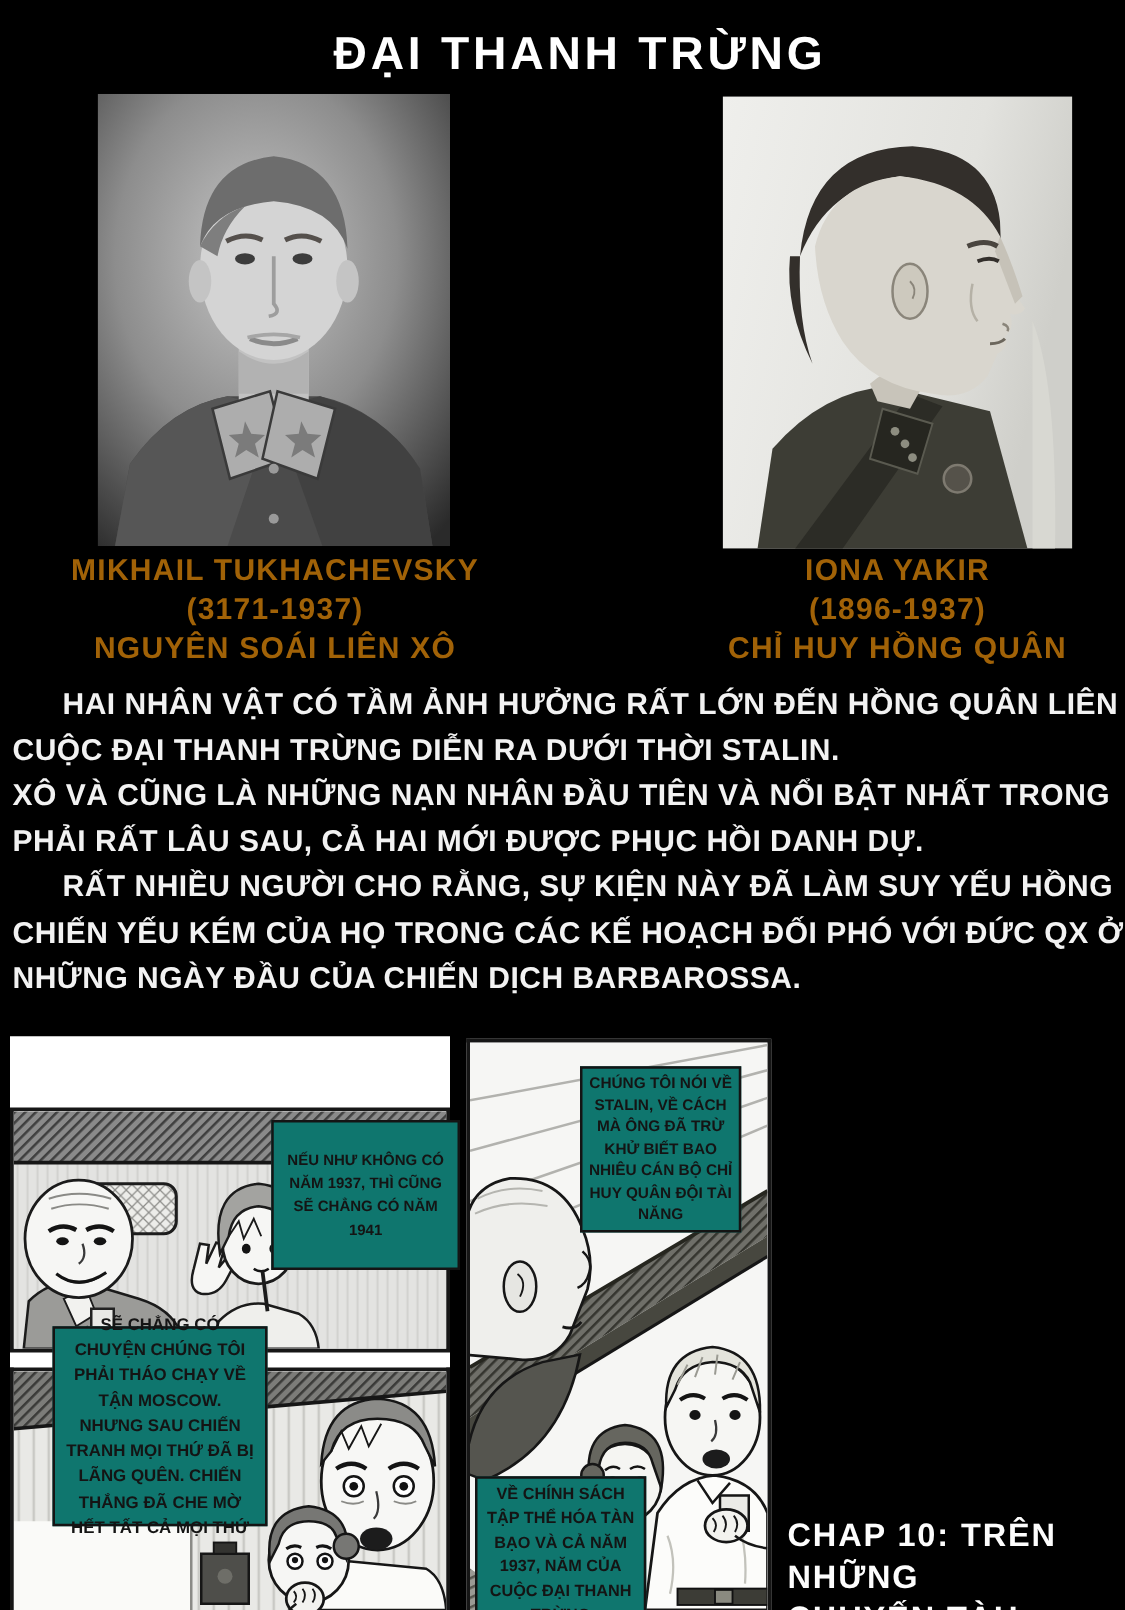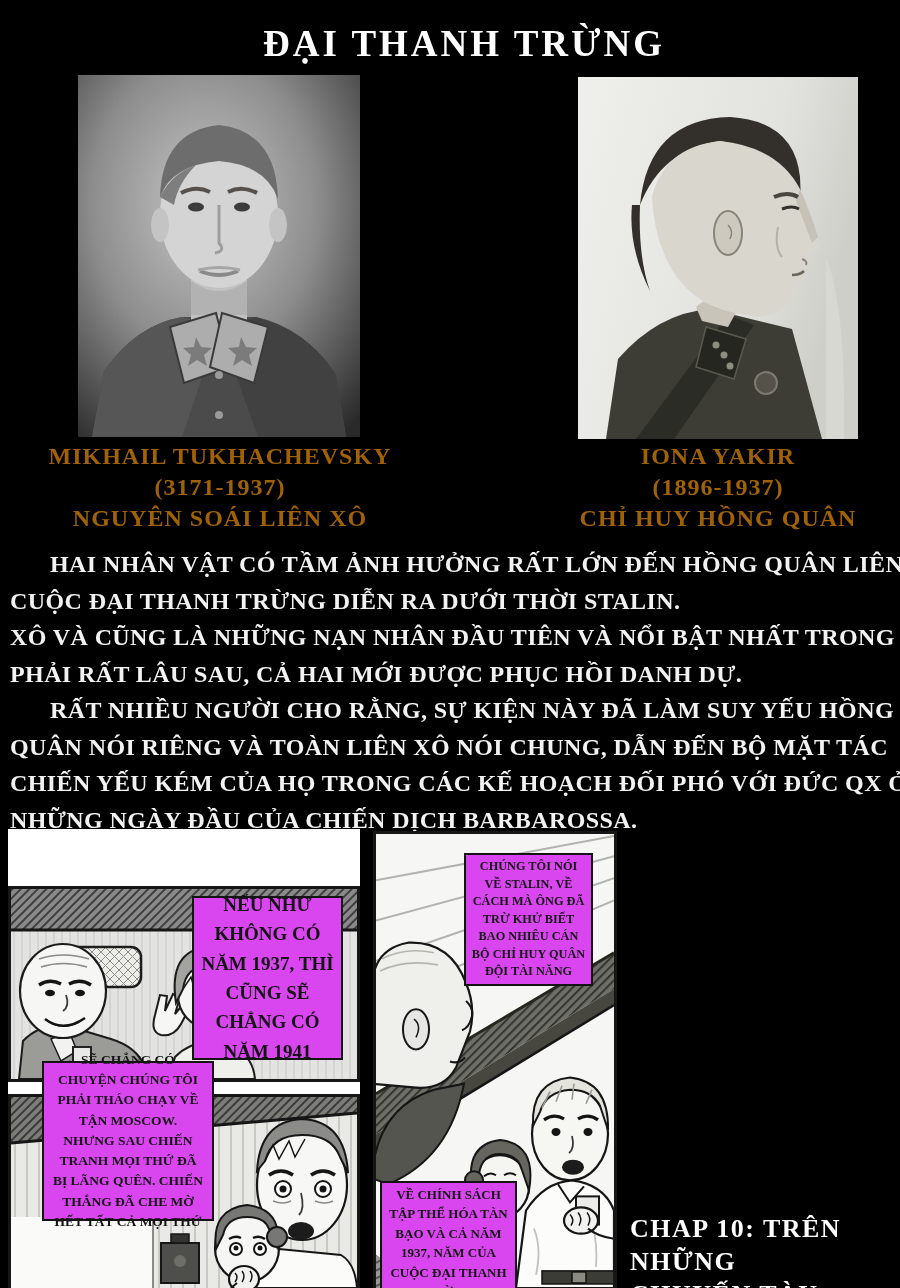--- a/index.html
+++ b/index.html
@@ -1,40 +1,40 @@
 <!DOCTYPE html>
 <html><head>
 <meta charset="utf-8">
 <style>
   html,body{margin:0;padding:0;background:#000;}
   .page{position:relative;width:900px;height:1288px;background:#000;overflow:hidden;
-        font-family:Liberation Serif, serif;}
+        font-family:Liberation Sans, sans-serif;}
   .page-title{position:absolute;top:22px;left:14px;width:900px;text-align:center;
         color:#ffffff;font-size:37px;font-weight:900;letter-spacing:3px;}
   .portrait{position:absolute;overflow:hidden;}
   .portrait svg{display:block;width:100%;height:100%;}
   .portrait-left{left:78px;top:75px;width:282px;height:362px;}
   .portrait-right{left:578px;top:77px;width:280px;height:362px;}
   .caption{position:absolute;text-align:center;color:#a16207;font-weight:800;
         font-size:24px;line-height:31px;letter-spacing:1px;}
   .caption-left{left:40px;top:441px;width:360px;}
   .caption-right{left:540px;top:441px;width:356px;}
   .body-text{position:absolute;left:10px;top:546px;width:886px;color:#f2f2f2;
         font-weight:700;font-size:24px;line-height:36.5px;letter-spacing:0.4px;white-space:nowrap;}
   .body-line.indent{padding-left:40px;}
   .underlay-left{position:absolute;left:8px;top:829px;width:352px;height:459px;background:#ffffff;}
   .panel{position:absolute;background:#ffffff;border:3px solid #161616;box-sizing:border-box;overflow:hidden;}
   .panel svg{display:block;width:100%;height:100%;}
   .panel-a{left:8px;top:886px;width:352px;height:196px;}
   .panel-b{left:8px;top:1094px;width:352px;height:194px;border-bottom:none;}
   .panel-c{left:373px;top:831px;width:244px;height:457px;border-bottom:none;}
-  .bubble{position:absolute;background:#d946ef;border:2.5px solid #141414;color:#141414;
+  .bubble{position:absolute;background:#0f766e;border:2.5px solid #141414;color:#141414;
         font-weight:700;display:flex;align-items:center;justify-content:flex-start;
         text-align:center;box-sizing:border-box;z-index:5;}
-  .bubble-1{left:192px;top:896px;width:151px;height:164px;font-size:19px;line-height:1.55;padding:6px;}
+  .bubble-1{left:217px;top:896px;width:151px;height:120px;font-size:12px;line-height:1.55;padding:6px;}
   .bubble-2{left:464px;top:853px;width:129px;height:133px;font-size:12.3px;line-height:1.42;padding:5px;}
   .bubble-3{left:42px;top:1061px;width:172px;height:160px;font-size:13.5px;line-height:1.5;padding:8px;}
   .bubble-4{left:380px;top:1149px;width:137px;height:124px;font-size:13px;line-height:1.5;padding:6px;margin-top:32px;}
   .chapter{position:absolute;left:630px;top:1212px;color:#fdfdfd;font-size:26px;
         font-weight:800;line-height:33px;letter-spacing:1.5px;}
 </style>
 </head>
 <body>
 
 <div class="page">
@@ -121,21 +121,20 @@
     <div>(1896-1937)</div>
     <div>CHỈ HUY HỒNG QUÂN</div>
   </div>
 
   <div class="body-text">
     <div class="body-line indent">HAI NHÂN VẬT CÓ TẦM ẢNH HƯỞNG RẤT LỚN ĐẾN HỒNG QUÂN LIÊN</div>
     <div class="body-line">CUỘC ĐẠI THANH TRỪNG DIỄN RA DƯỚI THỜI STALIN.</div>
     <div class="body-line">XÔ VÀ CŨNG LÀ NHỮNG NẠN NHÂN ĐẦU TIÊN VÀ NỔI BẬT NHẤT TRONG</div>
     <div class="body-line">PHẢI RẤT LÂU SAU, CẢ HAI MỚI ĐƯỢC PHỤC HỒI DANH DỰ.</div>
     <div class="body-line indent">RẤT NHIỀU NGƯỜI CHO RẰNG, SỰ KIỆN NÀY ĐÃ LÀM SUY YẾU HỒNG</div>
-    <div class="body-line">QUÂN NÓI RIÊNG VÀ TOÀN LIÊN XÔ NÓI CHUNG, DẪN ĐẾN BỘ MẶT TÁC</div>
     <div class="body-line">CHIẾN YẾU KÉM CỦA HỌ TRONG CÁC KẾ HOẠCH ĐỐI PHÓ VỚI ĐỨC QX Ở</div>
     <div class="body-line">NHỮNG NGÀY ĐẦU CỦA CHIẾN DỊCH BARBAROSSA.</div>
   </div>
 
   <div class="underlay-left"></div>
 
   <div class="panel panel-a">
     <svg viewBox="0 0 346 190" preserveAspectRatio="none">
       <defs>
         <pattern id="hatchA" width="6" height="6" patternUnits="userSpaceOnUse" patternTransform="rotate(45)">

